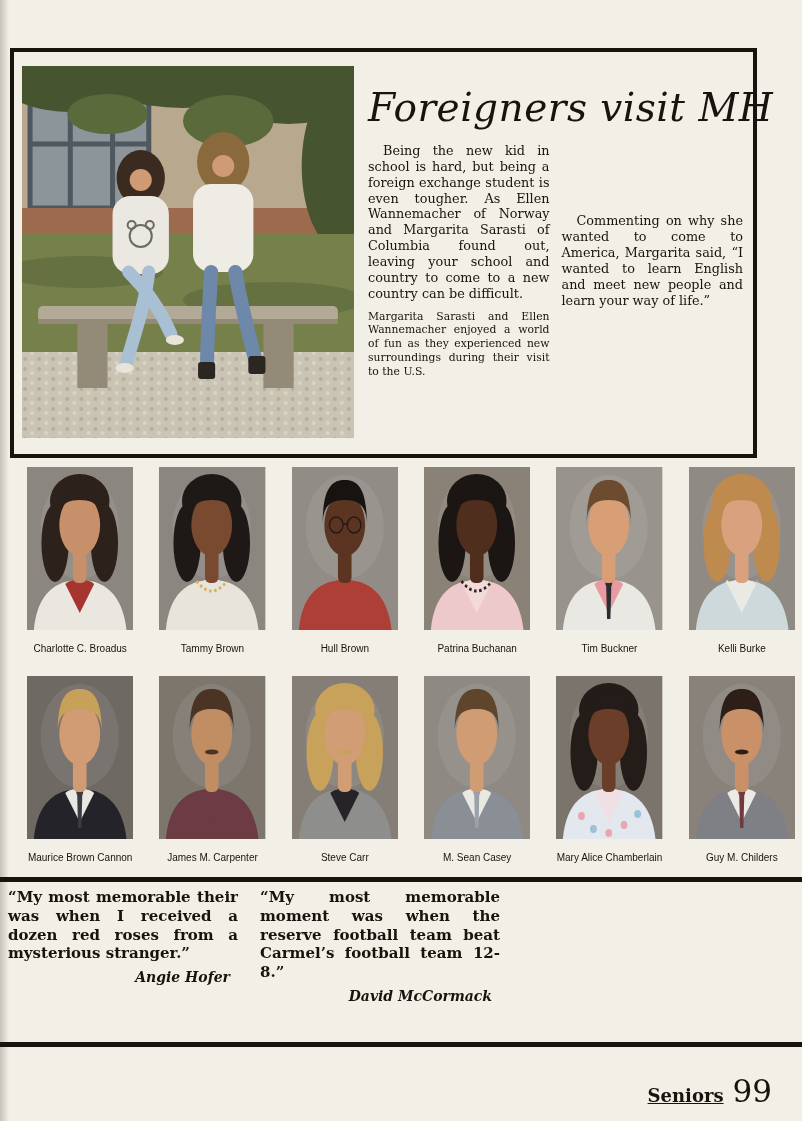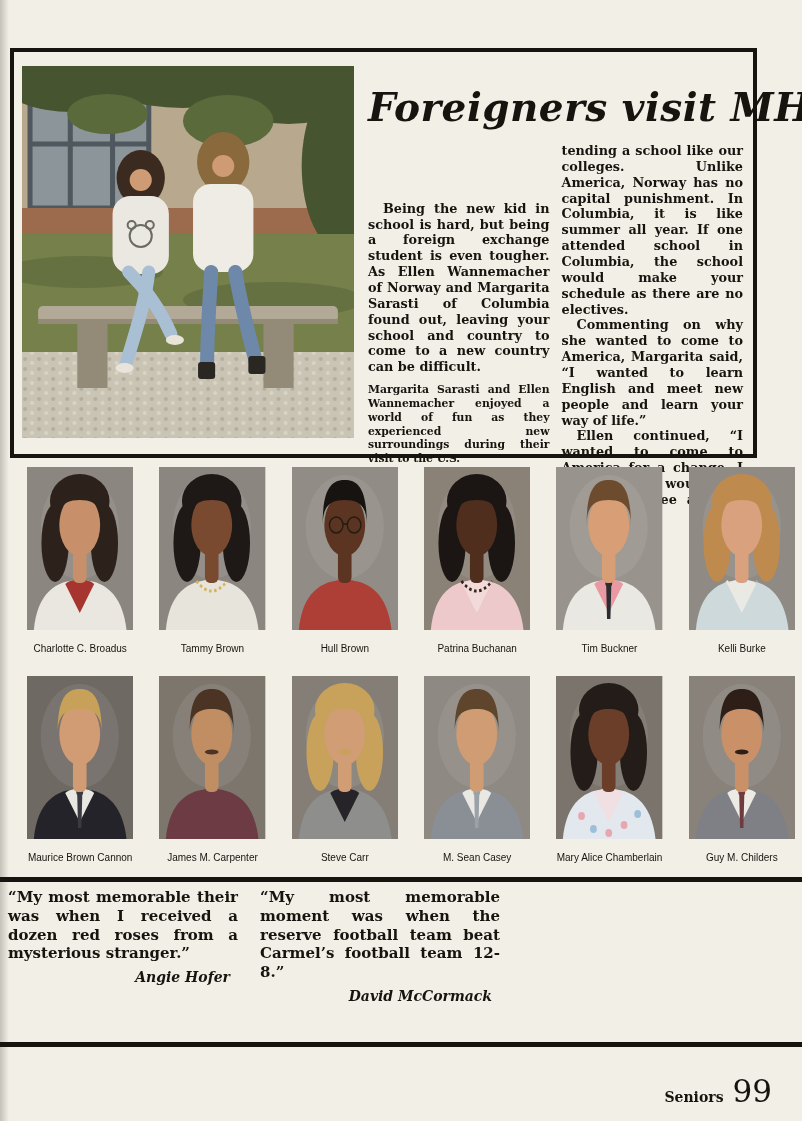--- a/index.html
+++ b/index.html
@@ -8,21 +8,21 @@
     background:var(--paper,#f2efe7);color:var(--ink,#17130e);
     font-family:"DejaVu Serif", serif;overflow:hidden;
   }
   .page::before{content:'';position:absolute;left:0;top:0;width:9px;height:100%;
     background:linear-gradient(90deg,rgba(160,156,146,.55),rgba(160,156,146,0));pointer-events:none;}
 
   
   .article-box{
     position:absolute;left:10px;top:48px;width:747px;height:410px;
     border:4px solid var(--ink,#17130e);box-sizing:border-box;
-    padding:14px 10px 10px 8px;display:flex;gap:14px;background:var(--paper,#f2efe7);font-weight:bold;
+    padding:14px 10px 10px 8px;display:flex;gap:14px;background:var(--paper,#f2efe7);
   }
   .feature-photo{flex:0 0 332px;width:332px;height:372px;display:block;background:#b7a88e;}
   .article-right{flex:1;display:flex;flex-direction:column;min-width:0;}
   .article-title{
     font-style:italic;font-size:39px;line-height:1;text-align:center;
     margin:22px 0 16px 0;letter-spacing:.5px;white-space:nowrap;
   }
   .article-cols{display:flex;gap:12px;align-items:center;}
   .acol{width:50%;font-size:12.8px;line-height:1.24;text-align:justify;}
   .acol p{margin:0;text-indent:15px;}
@@ -59,21 +59,21 @@
   
   .rule{position:absolute;left:0;width:802px;height:5px;background:var(--rule,#17130e);}
   .rule-top{top:877px;}
   .rule-bottom{top:1042px;}
   .quotes{position:absolute;left:8px;top:888px;width:766px;display:grid;
     grid-template-columns:230px 240px 252px;column-gap:22px;}
   .quote-text{font-size:15px;font-weight:bold;line-height:1.25;text-align:justify;}
   .quote-attr{font-size:14px;font-weight:bold;font-style:italic;text-align:right;
     margin-top:6px;padding-right:8px;}
   .footer{position:absolute;right:30px;top:1076px;display:flex;align-items:baseline;gap:9px;}
-  .footer-label{font-weight:bold;font-size:14px;}
+  .footer-label{font-weight:bold;font-size:18px;text-decoration:underline;}
   .footer-num{font-size:31px;line-height:1;}
 </style>
 </head>
 <body>
 
 <div class="page">
 
   <div class="article-box">
     <svg class="feature-photo" viewBox="0 0 330 372" preserveAspectRatio="none" aria-hidden="true" style="--p-building: #b7a88e; --p-window: #8c959a; --p-windowframe: #4f585e; --p-brick: #9c6b4e; --p-trunk: #6d5a44; --p-foliage: #46542f; --p-foliage2: #5a6a3b; --p-grass: #76804b; --p-gravel: #cac4b5; --p-pebble: #b0a999; --p-bench: #b2aa96; --p-benchdark: #938b77; --p-skin: #cf9b74; --p-hair1: #3b2a1f; --p-hair2: #8a693d; --p-top1: #ebe8e1; --p-top2: #efece6; --p-jeans1: #a9bfd4; --p-jeans2: #6d88a8; --p-shoe1: #e8e4da; --p-shoe2: #2a2622;">
       <defs>
@@ -126,23 +126,21 @@
     </svg>
 
     <div class="article-right">
       <div class="article-title">Foreigners visit MH</div>
       <div class="article-cols">
         <div class="acol">
           <p>Being the new kid in school is hard, but being a foreign exchange student is even tougher. As Ellen Wannemacher of Norway and Margarita Sarasti of Columbia found out, leaving your school and country to come to a new country can be difficult.</p>
           <div class="caption">Margarita Sarasti and Ellen Wannemacher enjoyed a world of fun as they experienced new surroundings during their visit to the U.S.</div>
         </div>
         <div class="acol">
-          <p class="no-indent">tending a school like our colleges. Unlike America, Norway has no capital punishment. In Columbia, it is like summer all year. If one attended school in Columbia, the school would make your schedule as there are no electives.</p>
           <p>Commenting on why she wanted to come to America, Margarita said, “I wanted to learn English and meet new people and learn your way of life.”</p>
-          <p>Ellen continued, “I wanted to come to America for a change. I thought it would be exciting to see another country.”</p>
         </div>
       </div>
     </div>
   </div>
 
   <div class="grid row-a">
       <div class="cell f-bighair" style="--bg: #8b867f; --hair: #2c211b; --skin: #c8906a; --jacket: #eae7e0; --shirt: #a63530;">
     <svg class="pic" viewBox="0 0 125 163" preserveAspectRatio="none" aria-hidden="true">
       <rect class="p-bg" x="0" y="0" width="125" height="163"></rect>
       <ellipse class="p-glow" cx="62" cy="60" rx="46" ry="52"></ellipse>

